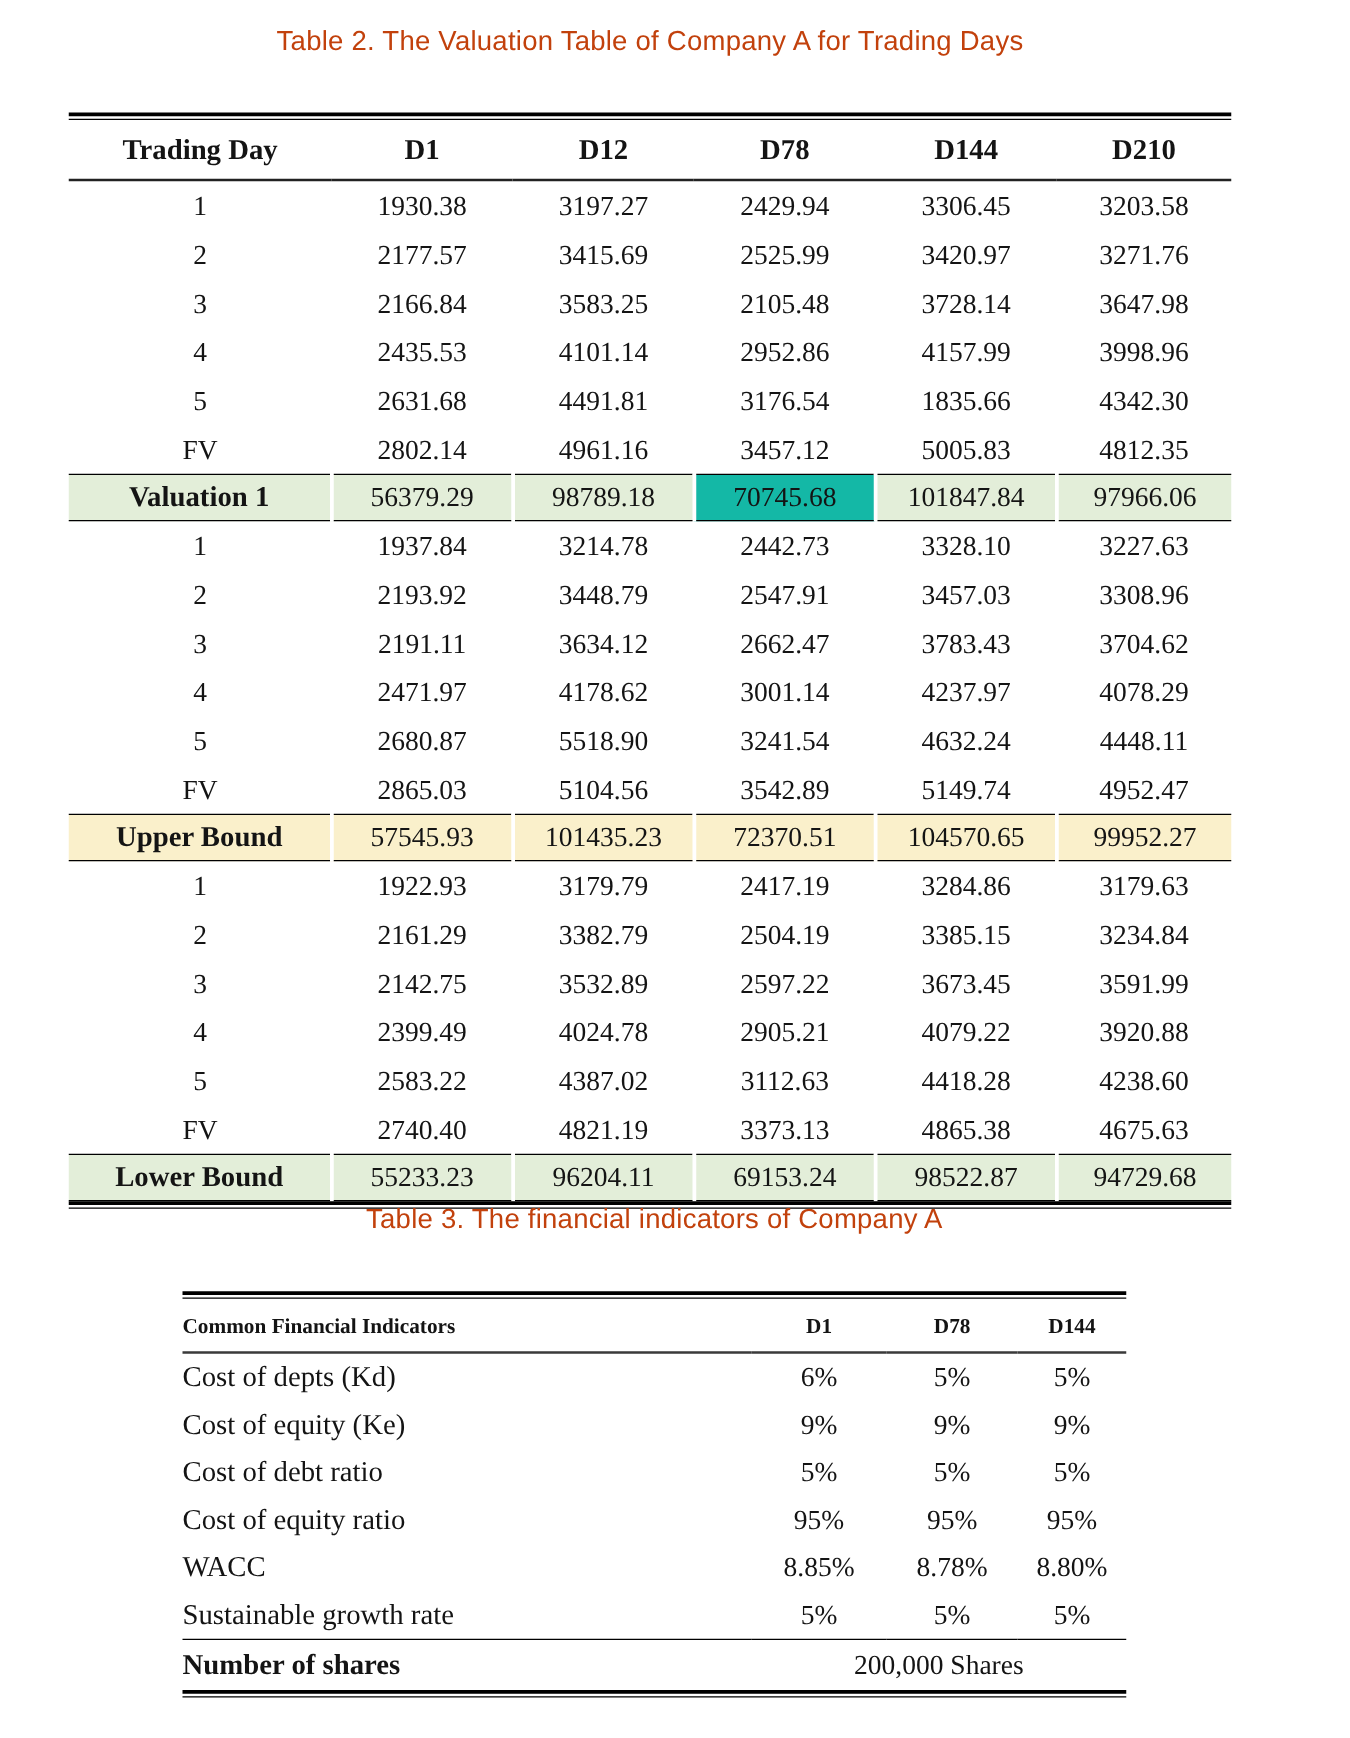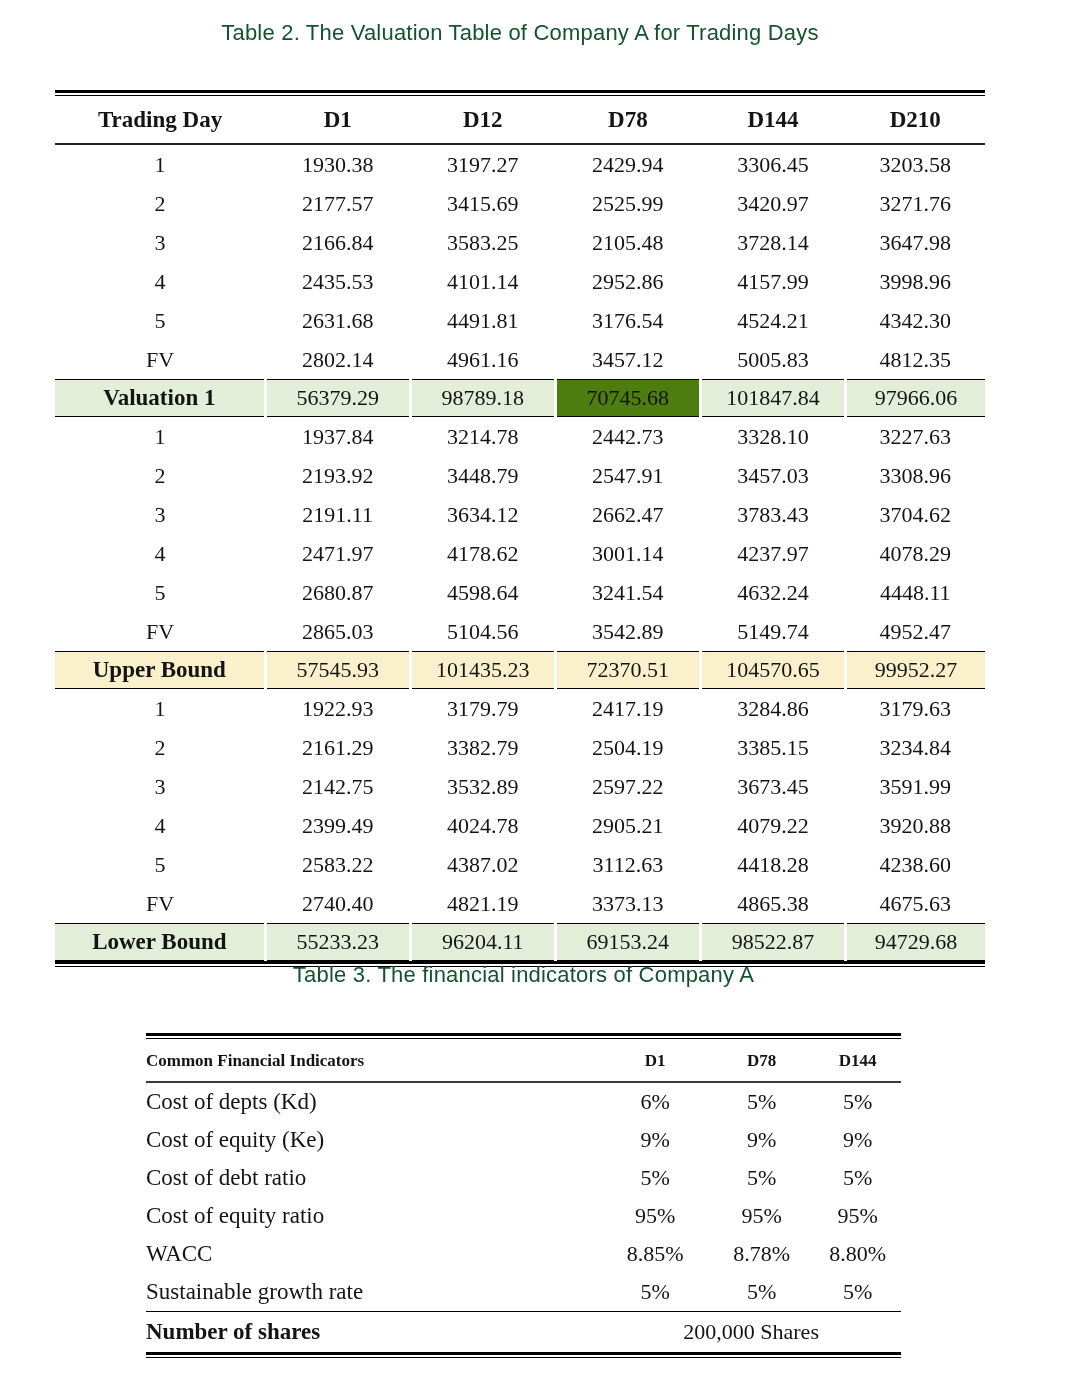--- a/index.html
+++ b/index.html
@@ -3,21 +3,21 @@
 <meta charset="utf-8">
 <style>
   html,body{margin:0;padding:0;}
   body{
     width:1080px;height:1390px;background:#ffffff;color:#141414;
     font-family:"Liberation Serif", serif;position:relative;overflow:hidden;
   }
   .caption{
     position:absolute;text-align:center;
     font-family:"Liberation Sans", sans-serif;
-    font-size:22px;color:#14532d;letter-spacing:0.2px;
+    font-size:22px;color:#c2410c;letter-spacing:0.2px;
   }
   #cap2{left:55px;top:20px;width:930px;}
   #cap3{left:146px;top:962px;width:755px;}
 
   .tblwrap{position:absolute;}
   #t2wrap{left:55px;top:90px;width:930px;}
   #t3wrap{left:146px;top:1033px;width:755px;}
 
   .double-rule{height:2px;border-top:3px solid #000;border-bottom:1px solid #000;}
 
@@ -108,36 +108,36 @@
           <td>4101.14</td>
           <td>2952.86</td>
           <td>4157.99</td>
           <td>3998.96</td>
         </tr>
         <tr>
           <td>5</td>
           <td>2631.68</td>
           <td>4491.81</td>
           <td>3176.54</td>
-          <td>4524.21</td>
+          <td>1835.66</td>
           <td>4342.30</td>
         </tr>
         <tr>
           <td>FV</td>
           <td>2802.14</td>
           <td>4961.16</td>
           <td>3457.12</td>
           <td>5005.83</td>
           <td>4812.35</td>
         </tr>
         <tr class="summary">
           <td class="label" style="background: rgb(227, 238, 217);">Valuation 1</td>
           <td style="background: rgb(227, 238, 217);">56379.29</td>
           <td style="background: rgb(227, 238, 217);">98789.18</td>
-          <td style="background: #4d7c0f;">70745.68</td>
+          <td style="background: #14b8a6;">70745.68</td>
           <td style="background: rgb(227, 238, 217);">101847.84</td>
           <td style="background: rgb(227, 238, 217);">97966.06</td>
         </tr>
         <tr>
           <td>1</td>
           <td>1937.84</td>
           <td>3214.78</td>
           <td>2442.73</td>
           <td>3328.10</td>
           <td>3227.63</td>
@@ -162,21 +162,21 @@
           <td>4</td>
           <td>2471.97</td>
           <td>4178.62</td>
           <td>3001.14</td>
           <td>4237.97</td>
           <td>4078.29</td>
         </tr>
         <tr>
           <td>5</td>
           <td>2680.87</td>
-          <td>4598.64</td>
+          <td>5518.90</td>
           <td>3241.54</td>
           <td>4632.24</td>
           <td>4448.11</td>
         </tr>
         <tr>
           <td>FV</td>
           <td>2865.03</td>
           <td>5104.56</td>
           <td>3542.89</td>
           <td>5149.74</td>

